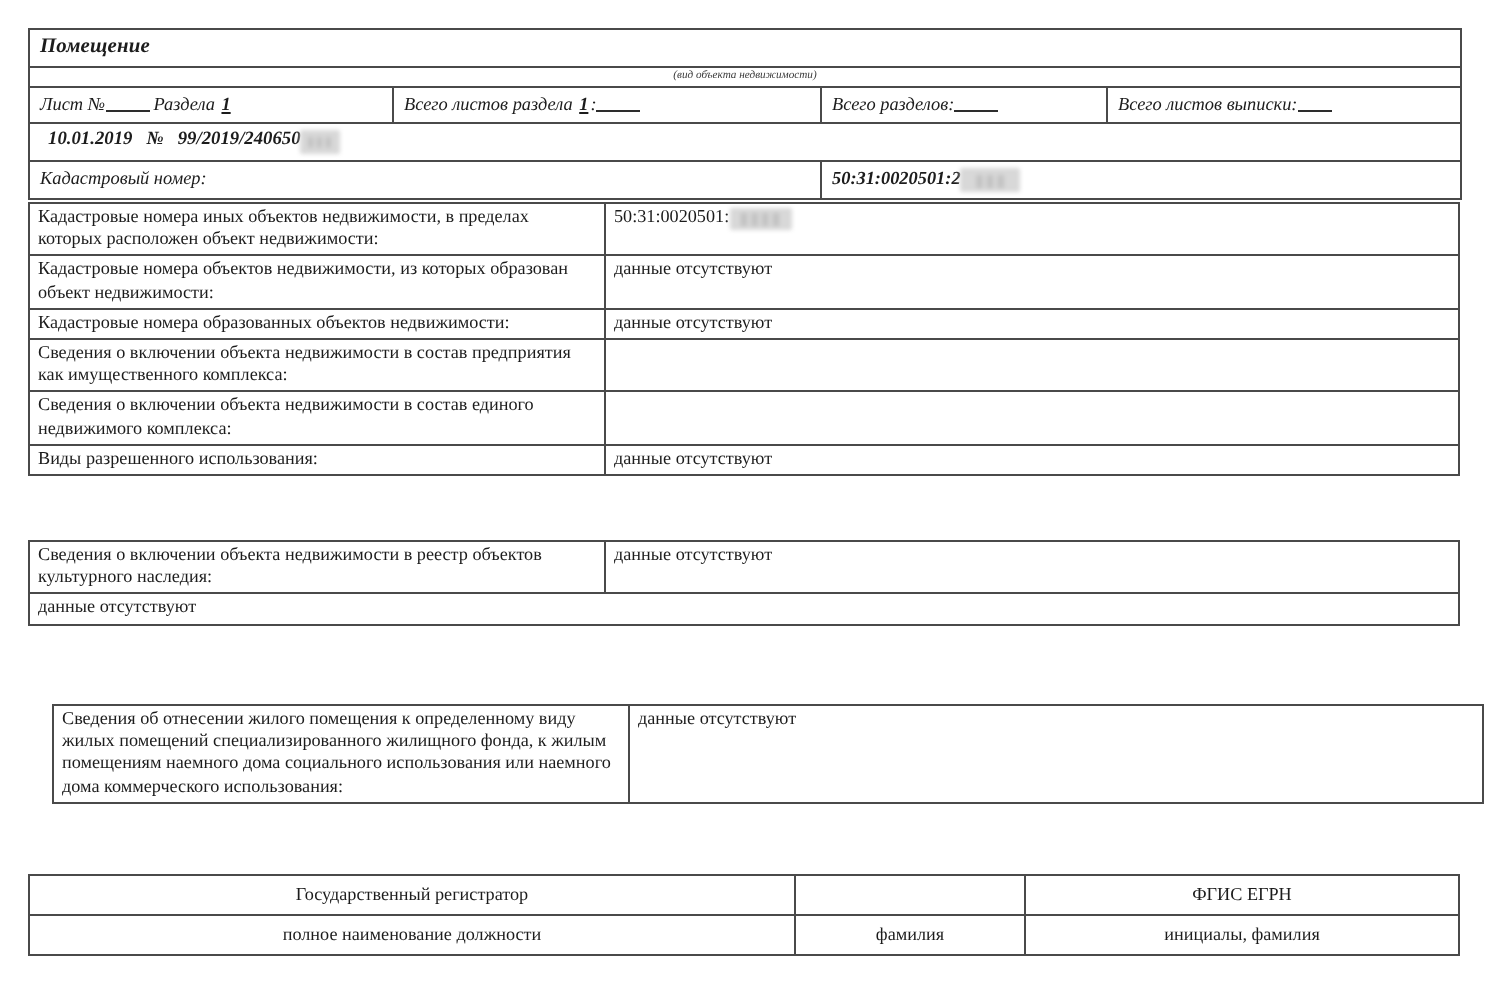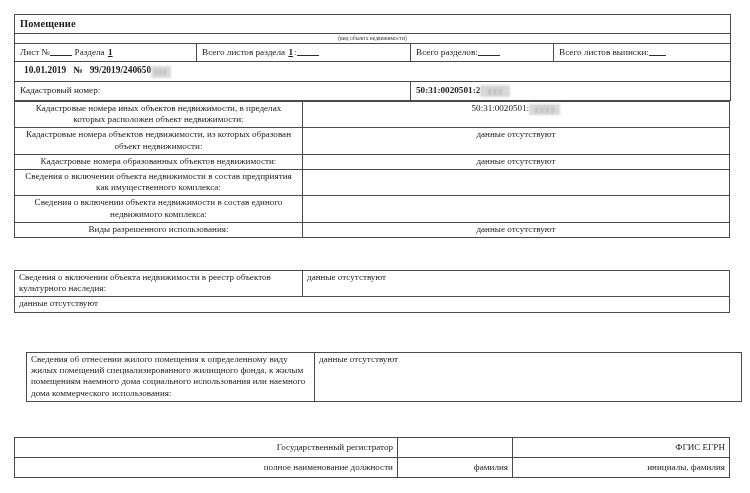--- a/index.html
+++ b/index.html
@@ -42,21 +42,21 @@
     border: 1.6px solid #2e2e2e;
   }
 
   
   #header-block {
     position: absolute;
     left: 14px;
     top: 14px;
     width: 716px;
   }
-  #header-block table { width: 100%; }
+  #header-block table { width: 100%; font-style: italic; }
   .hdr-title td {
     font-weight: bold;
     font-size: 10.4px;
     line-height: 13px;
     padding: 2px 5px 3px 5px;
     letter-spacing: .1px;
   }
   .hdr-caption td {
     text-align: center;
     font-size: 5.6px;
@@ -111,21 +111,21 @@
   .redact.mid   { font-size: 8.6px; padding: 0 5px; }
   .redact.cad   { font-size: 8.6px; padding: 0 7px; }
 
   
   #info-block {
     position: absolute;
     left: 14px;
     top: 101px;
     width: 716px;
   }
-  #info-block table { width: 100%; text-align: center; }
+  #info-block table { width: 100%; }
   #info-block td.lbl { width: 288px; }
   #info-block td.val { width: auto; }
 
   
   #culture-block {
     position: absolute;
     left: 14px;
     top: 270px;
     width: 716px;
   }
@@ -145,21 +145,21 @@
 
   
   #signature-block {
     position: absolute;
     left: 14px;
     top: 437px;
     width: 716px;
   }
   #signature-block table { width: 100%; }
   #signature-block td {
-    text-align: right;
+    text-align: center;
     font-size: 9.1px;
     line-height: 12px;
     padding: 3px 4px 4px 4px;
     vertical-align: middle;
   }
   .sig-c1 { width: 383px; }
   .sig-c2 { width: 115px; }
   .sig-c3 { width: auto; }
   .sig-row2 td { font-size: 8.4px; margin-left: 44px; }
 

